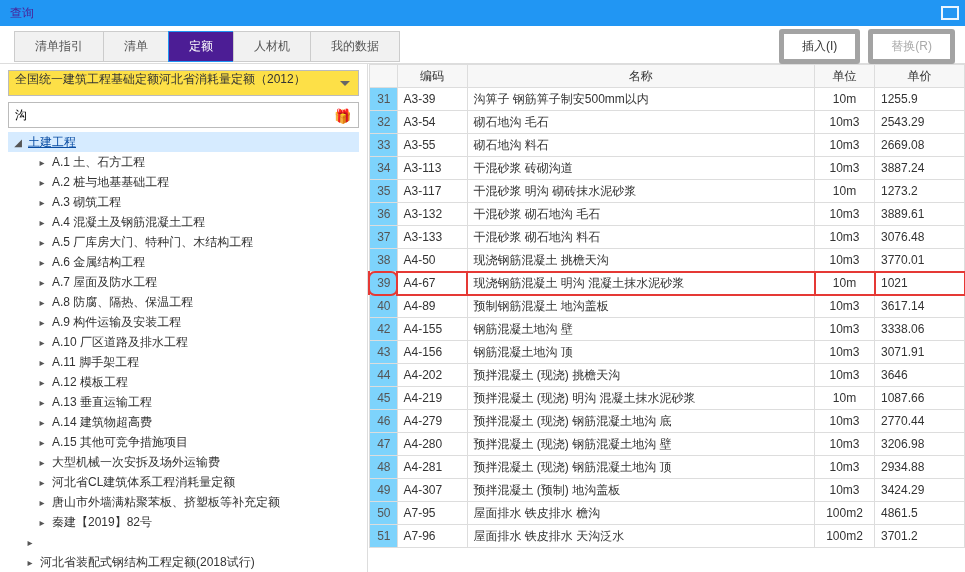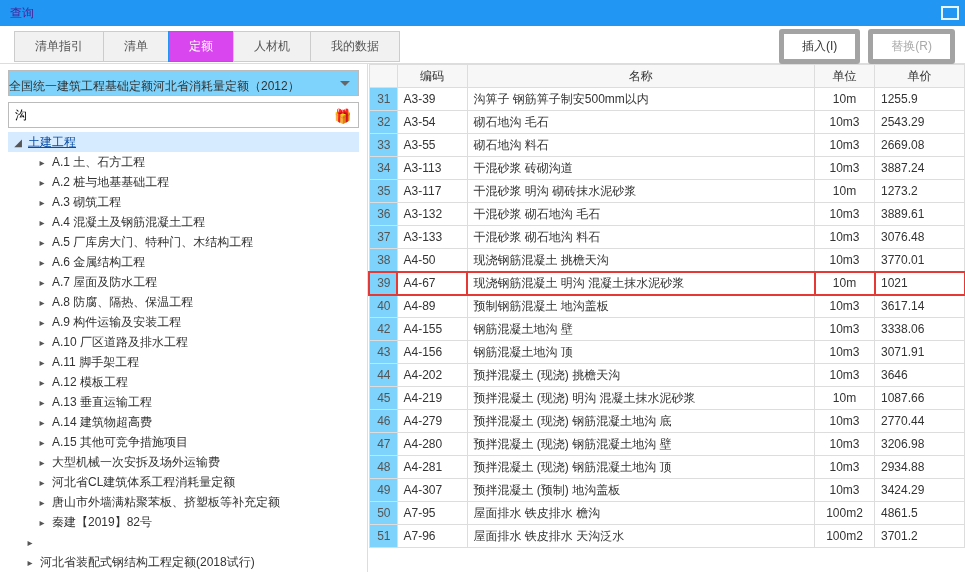--- a/index.html
+++ b/index.html
@@ -2,27 +2,27 @@
 <html><head>
 <meta charset="utf-8">
 <style>
 * { box-sizing: border-box; margin: 0; padding: 0; }
 body { font-family: "Microsoft YaHei", Arial, sans-serif; font-size: 12px; color: #333; background: #fff; width: 965px; height: 572px; overflow: hidden; }
 .titlebar { background: #2196F3; color: #4c1d95; height: 26px; display: flex; align-items: center; justify-content: space-between; padding: 0 6px 0 10px; }
 .titlebar .maxbtn { width: 18px; height: 14px; border: 2px solid rgba(255,255,255,0.9); }
 .topbar { height: 38px; display: flex; align-items: center; justify-content: space-between; padding: 4px 10px 0 14px; border-bottom: 1px solid #ddd; }
 .tabs { display: flex; }
 .tab { padding: 6px 20px; background: #f1f1f1; border: 1px solid #ccc; margin-right: -1px; color: #555; cursor: pointer; }
-.tab.active { background: #d946ef; color: #fff; border-color: #2196F3; font-family: Liberation Serif, serif; }
+.tab.active { background: #4c1d95; color: #fff; border-color: #2196F3; font-family: Liberation Serif, serif; }
 .btns { display: flex; gap: 8px; }
 .btn { padding: 4px 18px; border: 5px solid #a3a3a3; background: #fff; color: #333; border-radius: 3px; cursor: pointer; }
 .btn.disabled { color: #aaa; }
 .body { display: flex; height: calc(572px - 26px - 38px); }
 .left { width: 368px; border-right: 1px solid #ddd; padding: 6px 8px; overflow-y: auto; }
-.dropdown { width: 100%; height: 26px; border: 1px solid #bbb; padding: 0 24px 0 0; background: #7dd3fc; display: flex; align-items: flex-end; position: relative; margin-bottom: 6px; }
+.dropdown { width: 100%; height: 26px; border: 1px solid #bbb; padding: 0 24px 0 6px; background: #fde047; display: flex; align-items: flex-start; position: relative; margin-bottom: 6px; }
 .dropdown::after { content: ""; position: absolute; right: 8px; top: 10px; border: 5px solid transparent; border-top-color: #666; }
 .searchbox { width: 100%; height: 26px; border: 1px solid #bbb; padding: 0 28px 0 6px; position: relative; display: flex; align-items: center; margin-bottom: 4px; }
 .searchbox input { border: none; outline: none; width: 100%; font-size: 12px; }
 .searchbox .gift { position: absolute; right: 6px; top: 5px; color: #e67e22; font-size: 14px; }
 .tree { font-size: 12px; }
 .tree-node { display: flex; align-items: center; height: 20px; padding-left: 4px; }
 .tree-node .exp { width: 12px; text-align: center; color: #555; font-size: 10px; margin-right: 4px; }
 .tree-node.root { background: #d6ebff; color: #0a4da3; font-weight: 500; }
 .tree-node.root a { text-decoration: underline; }
 .tree-child { padding-left: 28px; display: flex; align-items: center; height: 20px; }
@@ -32,21 +32,21 @@
 .right { flex: 1; overflow: auto; }
 table { border-collapse: collapse; width: 100%; }
 th, td { border: 1px solid #ddd; height: 23px; font-size: 12px; padding: 0 6px; }
 th { background: #f7f7f7; color: #333; font-weight: normal; text-align: center; }
 td.num { text-align: right; color: #555; background: #7dd3fc; width: 28px; }
 td.code { width: 70px; color: #333; }
 td.name { color: #333; }
 td.unit { width: 60px; text-align: center; }
 td.price { width: 90px; text-align: left; padding-right: 10px; }
 tr.highlight td { outline: 2px solid #e53935; outline-offset: -1px; position: relative; }
-tr.highlight td:first-child { border-left: 2px solid #e53935; }
+tr.highlight td:first-child { border-left: 2px solid #e53935; border-radius: 6px; }
 </style>
 </head>
 <body>
 
 <div class="titlebar">
   <span>查询</span>
   <div class="maxbtn"></div>
 </div>
 
 <div class="topbar">

